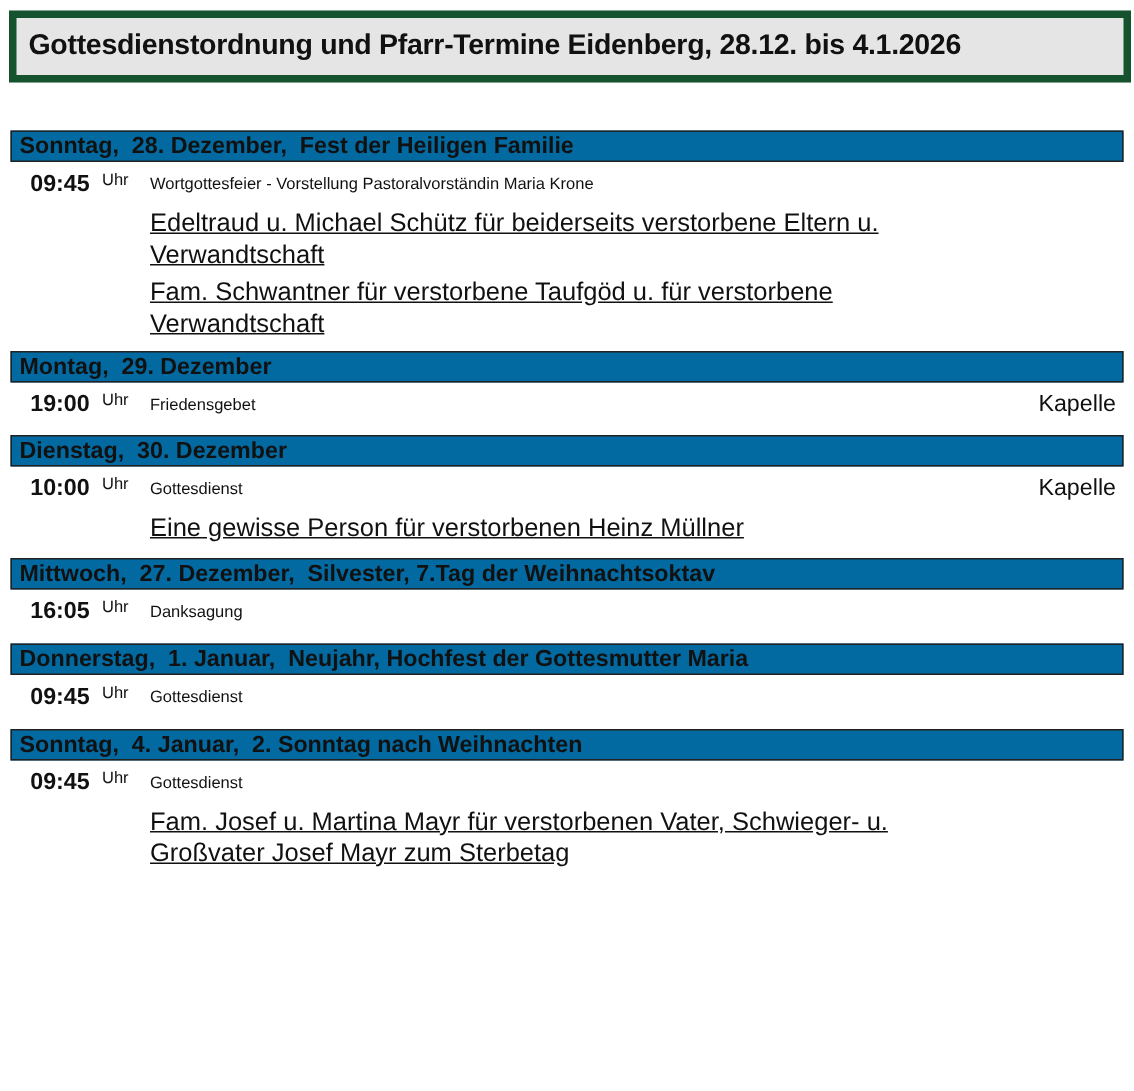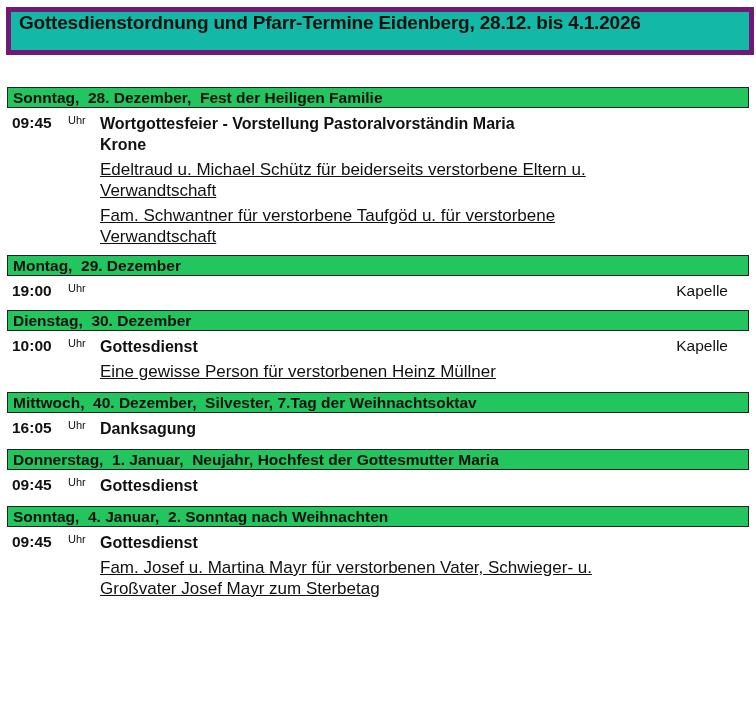--- a/index.html
+++ b/index.html
@@ -1,33 +1,33 @@
 <!DOCTYPE html>
 <html><head>
 <meta charset="utf-8">
 <style>
   html, body { margin: 0; padding: 0; background: #ffffff; }
   body { width: 756px; height: 727px; position: relative; overflow: hidden;
          font-family: "Liberation Sans", sans-serif; color: #111; }
   .title-box { position: absolute; left: 6px; top: 7px; width: 730px; height: 38px;
-               border: 5px solid #701a75; background: #14b8a6;
-               display: flex; padding-left: 8px; box-sizing: content-box; }
+               border: 5px solid #14532d; background: #e5e5e5;
+               display: flex; align-items: center; padding-left: 8px; box-sizing: content-box; }
   .title-box span { font-size: 19px; font-weight: bold; letter-spacing: -0.2px; color: #111; }
   .doc { position: absolute; left: 0; top: 87px; width: 756px; }
   .day { margin-bottom: 22px; }
   .day-header { margin-left: 7px; width: 735px; height: 19px; border: 1px solid #222;
-                background: #22c55e; box-sizing: content-box;
+                background: #0369a1; box-sizing: content-box;
                 font-size: 15.5px; font-weight: bold; line-height: 19px; padding-left: 5px;
                 white-space: pre; }
   .event { position: relative; margin-top: 5px; }
   .event-line { display: flex; align-items: flex-start; }
-  .time { width: 56px; padding-left: 12px; font-size: 15.5px; font-weight: bold; line-height: 20px; }
+  .time { width: 56px; padding-left: 12px; font-size: 15.5px; font-weight: bold; line-height: 20px; text-align: center; }
   .uhr { width: 32px; font-size: 11px; line-height: 14px; padding-top: 0px; }
-  .title { font-size: 16px; font-weight: bold; line-height: 21px; width: 480px; }
-  .location { position: absolute; right: 28px; top: 0; font-size: 15.5px; line-height: 20px; }
+  .title { font-size: 11px; font-weight: normal; line-height: 21px; width: 480px; }
+  .location { position: absolute; right: 12px; top: 0; font-size: 15.5px; line-height: 20px; }
   .intent { margin-left: 100px; width: 560px; font-size: 17px; line-height: 21px; margin-top: 4px; text-decoration: underline; }
 </style>
 </head>
 <body>
 
 <div class="title-box">
   <span>Gottesdienstordnung und Pfarr-Termine Eidenberg, 28.12. bis 4.1.2026</span>
 </div>
 
 <div class="doc">
@@ -44,40 +44,41 @@
       <div class="intent" style="width:540px;">Fam. Schwantner für verstorbene Taufgöd u. für verstorbene Verwandtschaft</div>
     </div>
   </div>
 
   <div class="day" style="margin-bottom:9px;">
     <div class="day-header">Montag,  29. Dezember</div>
     <div class="event">
       <div class="event-line">
         <span class="time">19:00</span>
         <span class="uhr">Uhr</span>
+        <span class="title">Friedensgebet</span>
       </div>
       <span class="location">Kapelle</span>
     </div>
   </div>
 
   <div class="day" style="margin-bottom:10px;">
     <div class="day-header">Dienstag,  30. Dezember</div>
     <div class="event">
       <div class="event-line">
         <span class="time">10:00</span>
         <span class="uhr">Uhr</span>
         <span class="title">Gottesdienst</span>
       </div>
       <span class="location">Kapelle</span>
       <div class="intent">Eine gewisse Person für verstorbenen Heinz Müllner</div>
     </div>
   </div>
 
   <div class="day" style="margin-bottom:10px;">
-    <div class="day-header">Mittwoch,  40. Dezember,  Silvester, 7.Tag der Weihnachtsoktav</div>
+    <div class="day-header">Mittwoch,  27. Dezember,  Silvester, 7.Tag der Weihnachtsoktav</div>
     <div class="event">
       <div class="event-line">
         <span class="time">16:05</span>
         <span class="uhr">Uhr</span>
         <span class="title">Danksagung</span>
       </div>
     </div>
   </div>
 
   <div class="day" style="margin-bottom:10px;">

